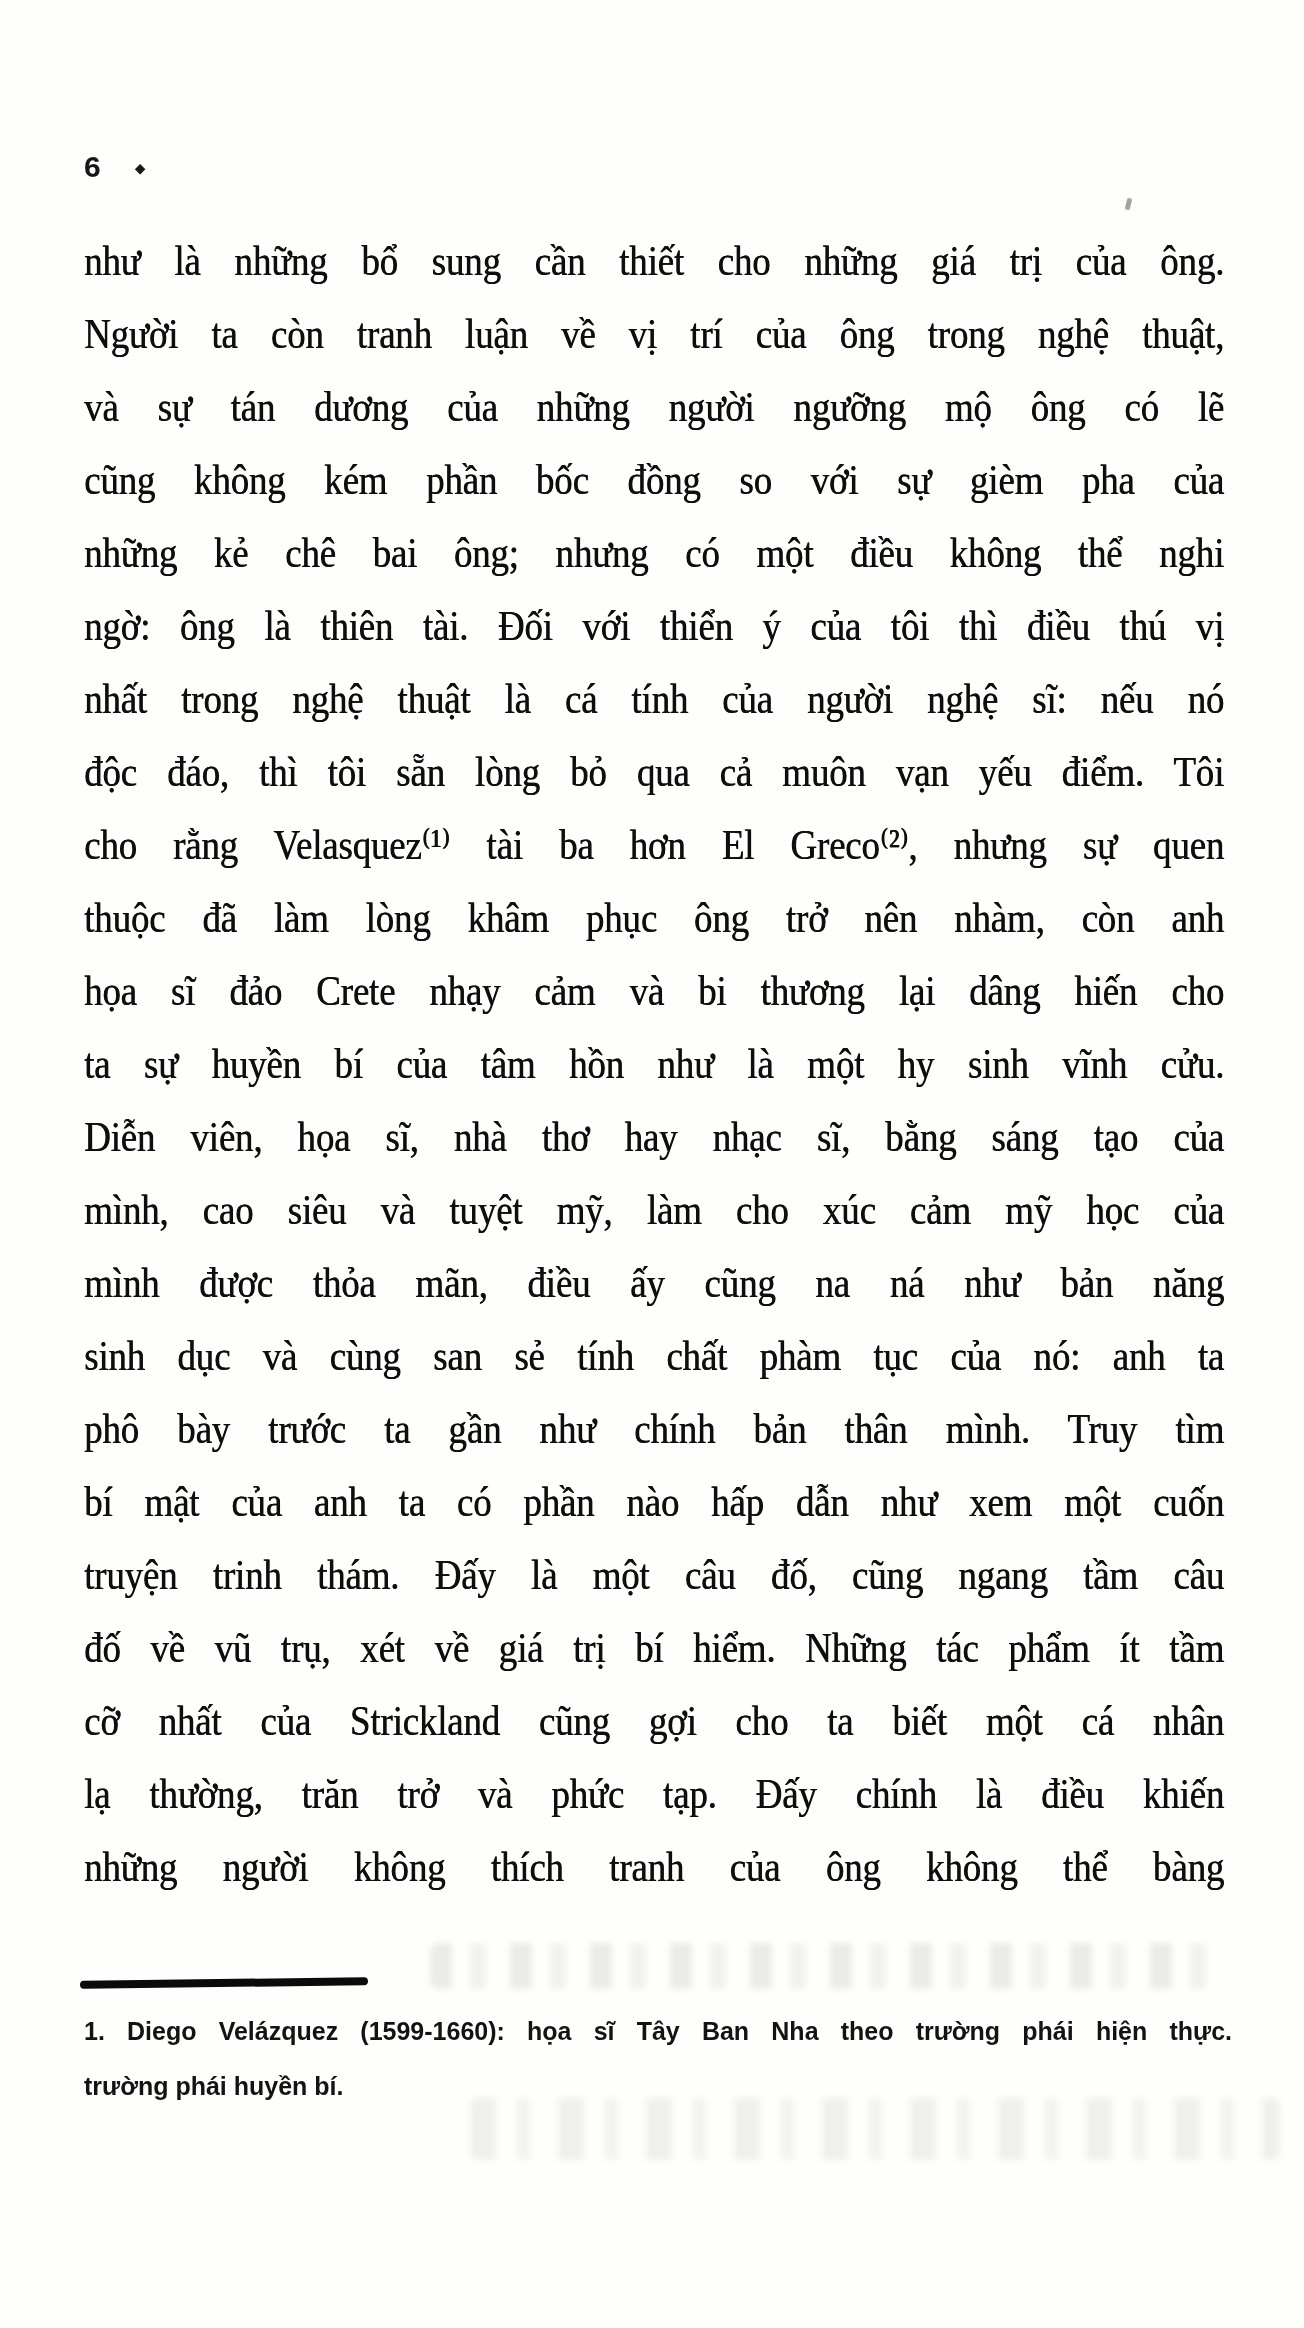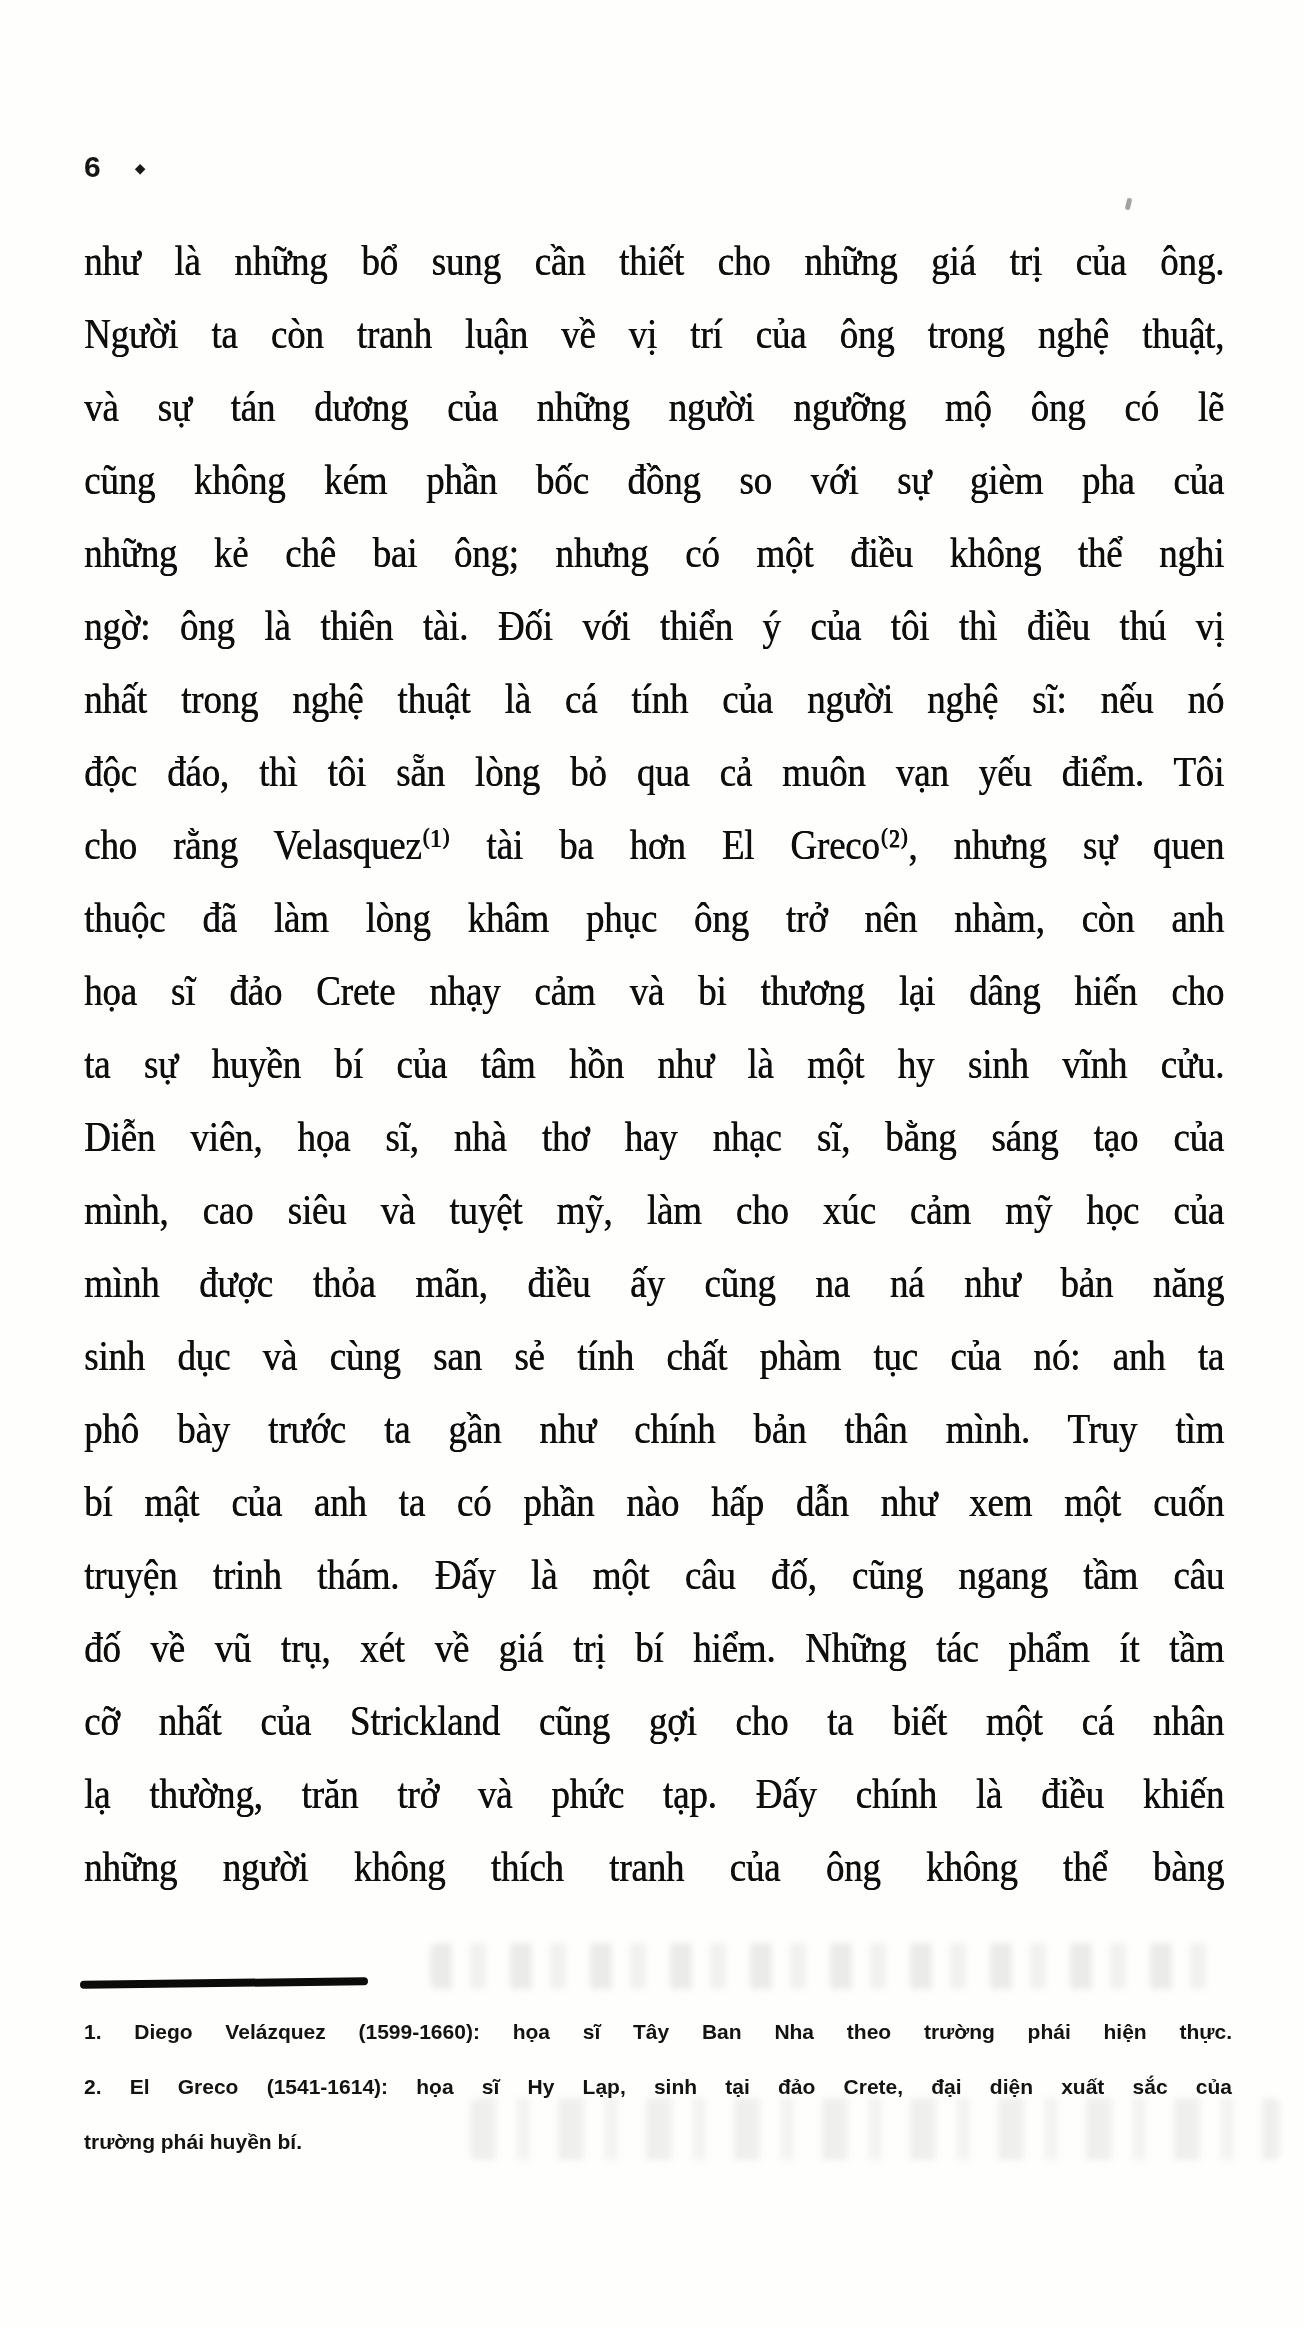--- a/index.html
+++ b/index.html
@@ -64,21 +64,21 @@
   }
 
   
   .footnotes {
     position: absolute;
     left: 84px;
     top: 2004px;
     width: 1148px;
     font-family: "Liberation Sans", "DejaVu Sans", sans-serif;
     font-weight: 700;
-    font-size: 21px;
+    font-size: 25px;
     color: #131313;
   }
   .fnline {
     height: 55px;
     line-height: 55px;
     text-align: justify;
     text-align-last: justify;
     white-space: nowrap;
   }
   .fnline.cont { text-align-last: left; }
@@ -149,19 +149,18 @@
     <div class="bline">lạ thường, trăn trở và phức tạp. Đấy chính là điều khiến</div>
     <div class="bline">những người không thích tranh của ông không thể bàng</div>
   </div>
 
   <div class="ghost ghost-1"></div>
 
   <div class="fn-rule"></div>
 
   <div class="footnotes">
     <div class="fnline">1. Diego Velázquez (1599-1660): họa sĩ Tây Ban Nha theo trường phái hiện thực.</div>
-    <div class="fnline">2. El Greco (1541-1614): họa sĩ Hy Lạp, sinh tại đảo Crete, đại diện xuất sắc của</div>
     <div class="fnline cont">trường phái huyền bí.</div>
   </div>
 
   <div class="ghost ghost-2"></div>
 
 </div>
 
 </body></html>

